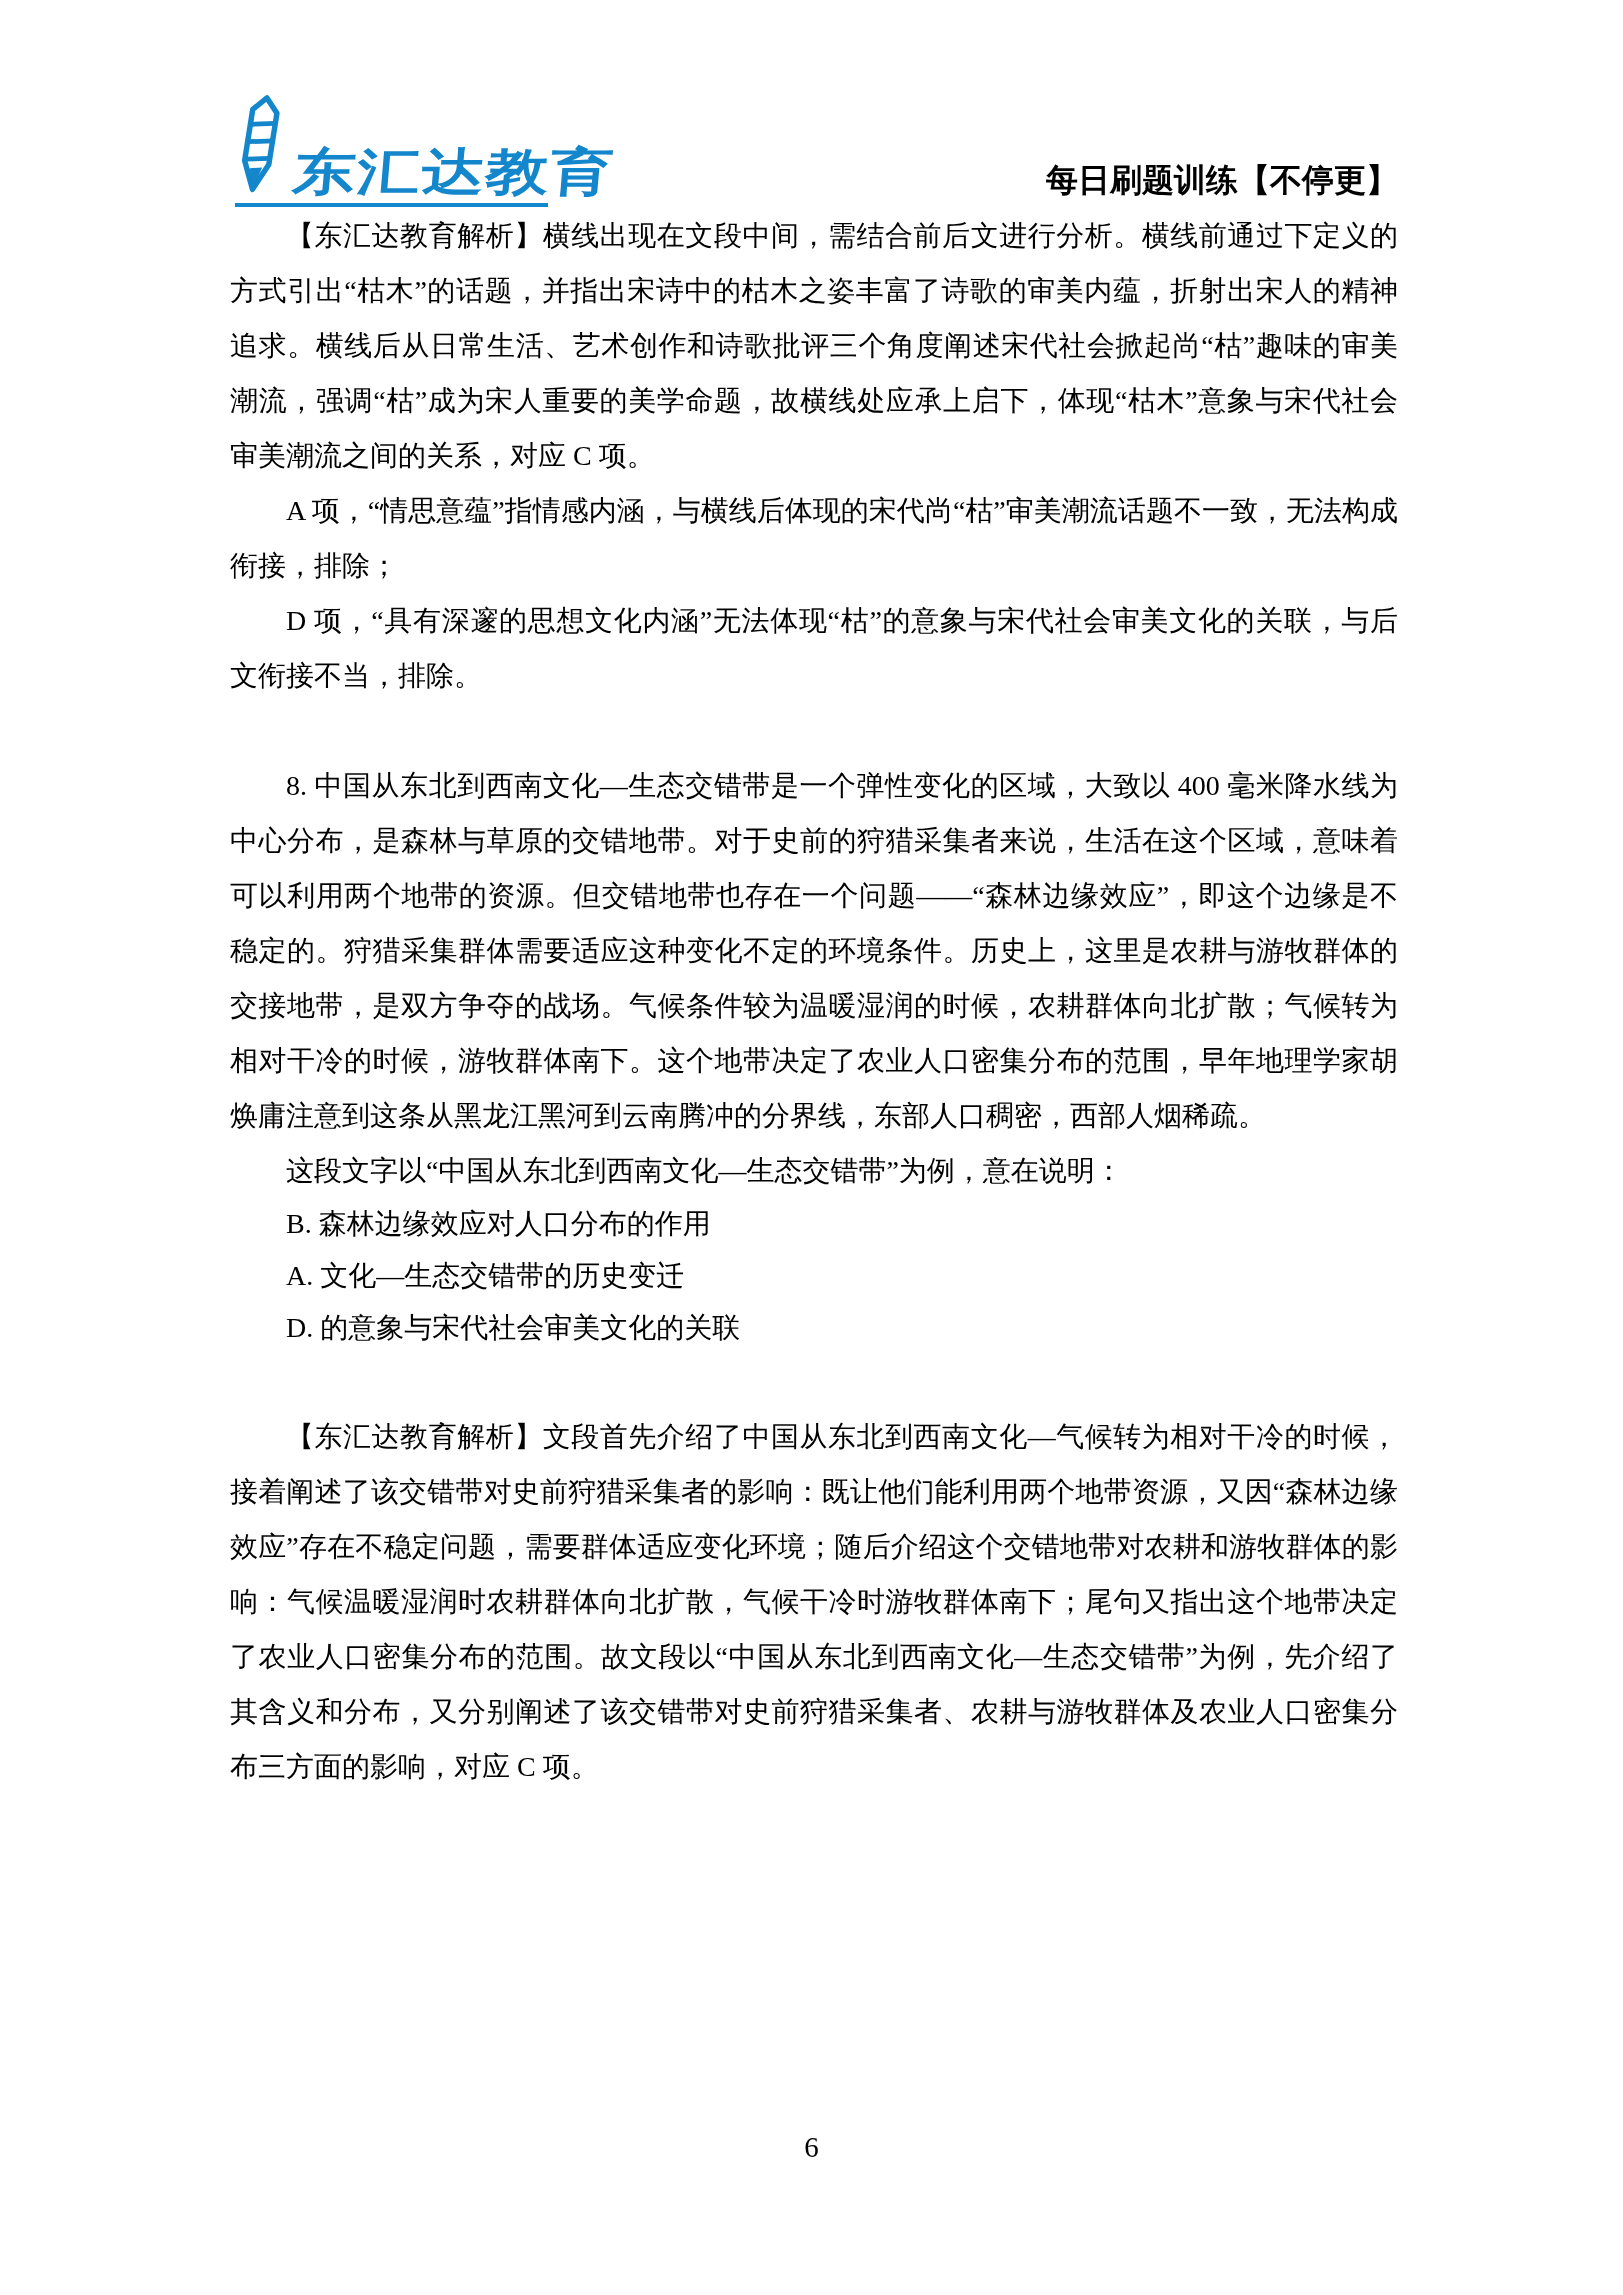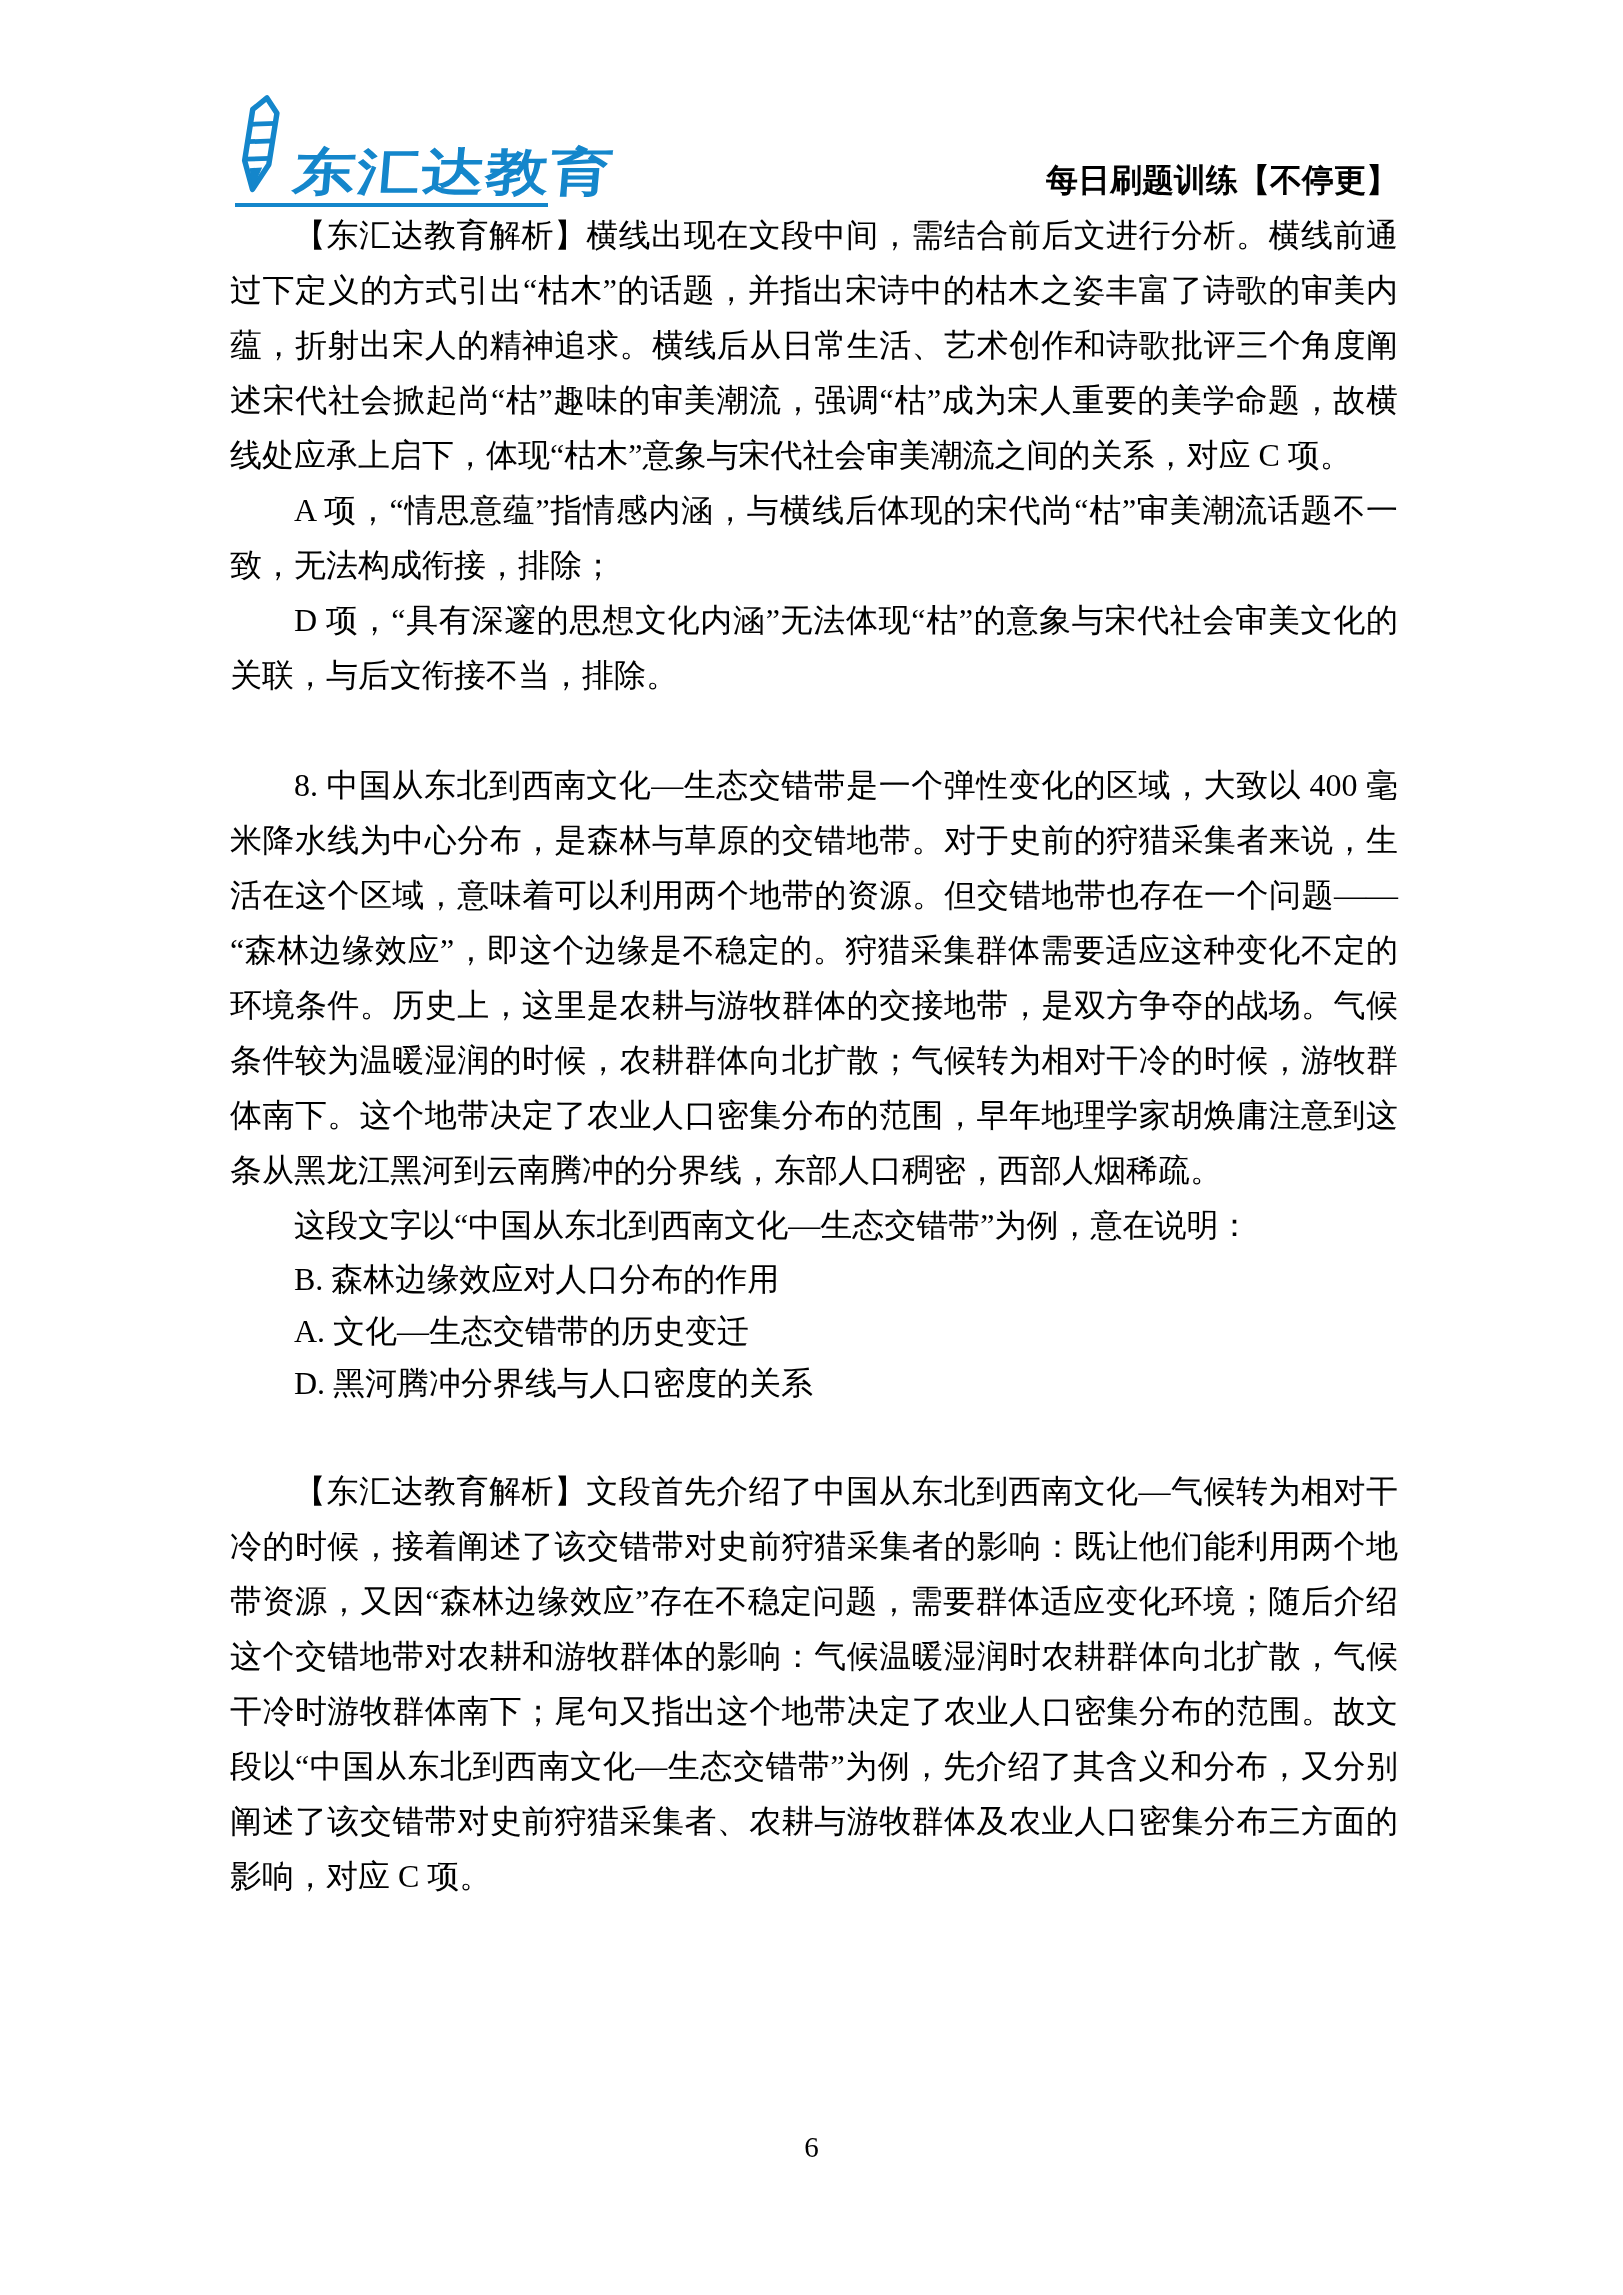--- a/index.html
+++ b/index.html
@@ -46,21 +46,21 @@
     font-weight:900;
     white-space:nowrap;
   }
 
   
   .content{
     position:absolute;
     left:230px;
     top:208px;
     width:1168px;
-    font-size:32px;
+    font-size:28px;
     line-height:55px;
     text-align:justify;
   }
   .para{margin:0;text-indent:2em;}
   .option-line{margin:0;text-indent:2em;line-height:52px;}
   .spacer{height:55px;}
 
   
   .page-number{
     position:absolute;
@@ -98,21 +98,21 @@
     <p class="para">A 项，“情思意蕴”指情感内涵，与横线后体现的宋代尚“枯”审美潮流话题不一致，无法构成衔接，排除；</p>
     <p class="para">D 项，“具有深邃的思想文化内涵”无法体现“枯”的意象与宋代社会审美文化的关联，与后文衔接不当，排除。</p>
 
     <div class="spacer"></div>
 
     <p class="para">8. 中国从东北到西南文化—生态交错带是一个弹性变化的区域，大致以 400 毫米降水线为中心分布，是森林与草原的交错地带。对于史前的狩猎采集者来说，生活在这个区域，意味着可以利用两个地带的资源。但交错地带也存在一个问题——“森林边缘效应”，即这个边缘是不稳定的。狩猎采集群体需要适应这种变化不定的环境条件。历史上，这里是农耕与游牧群体的交接地带，是双方争夺的战场。气候条件较为温暖湿润的时候，农耕群体向北扩散；气候转为相对干冷的时候，游牧群体南下。这个地带决定了农业人口密集分布的范围，早年地理学家胡焕庸注意到这条从黑龙江黑河到云南腾冲的分界线，东部人口稠密，西部人烟稀疏。</p>
     <p class="para">这段文字以“中国从东北到西南文化—生态交错带”为例，意在说明：</p>
 
     <p class="option-line">B. 森林边缘效应对人口分布的作用</p>
     <p class="option-line">A. 文化—生态交错带的历史变迁</p>
-    <p class="option-line">D. 黑河腾冲分界线与人口密度的关系</p>
+    <p class="option-line">D. 的意象与宋代社会审美文化的关联</p>
 
     <div class="spacer"></div>
 
     <p class="para">【东汇达教育解析】文段首先介绍了中国从东北到西南文化—气候转为相对干冷的时候，接着阐述了该交错带对史前狩猎采集者的影响：既让他们能利用两个地带资源，又因“森林边缘效应”存在不稳定问题，需要群体适应变化环境；随后介绍这个交错地带对农耕和游牧群体的影响：气候温暖湿润时农耕群体向北扩散，气候干冷时游牧群体南下；尾句又指出这个地带决定了农业人口密集分布的范围。故文段以“中国从东北到西南文化—生态交错带”为例，先介绍了其含义和分布，又分别阐述了该交错带对史前狩猎采集者、农耕与游牧群体及农业人口密集分布三方面的影响，对应 C 项。</p>
 
   </div>
 
   <div class="page-number">6</div>
 
 </div>

